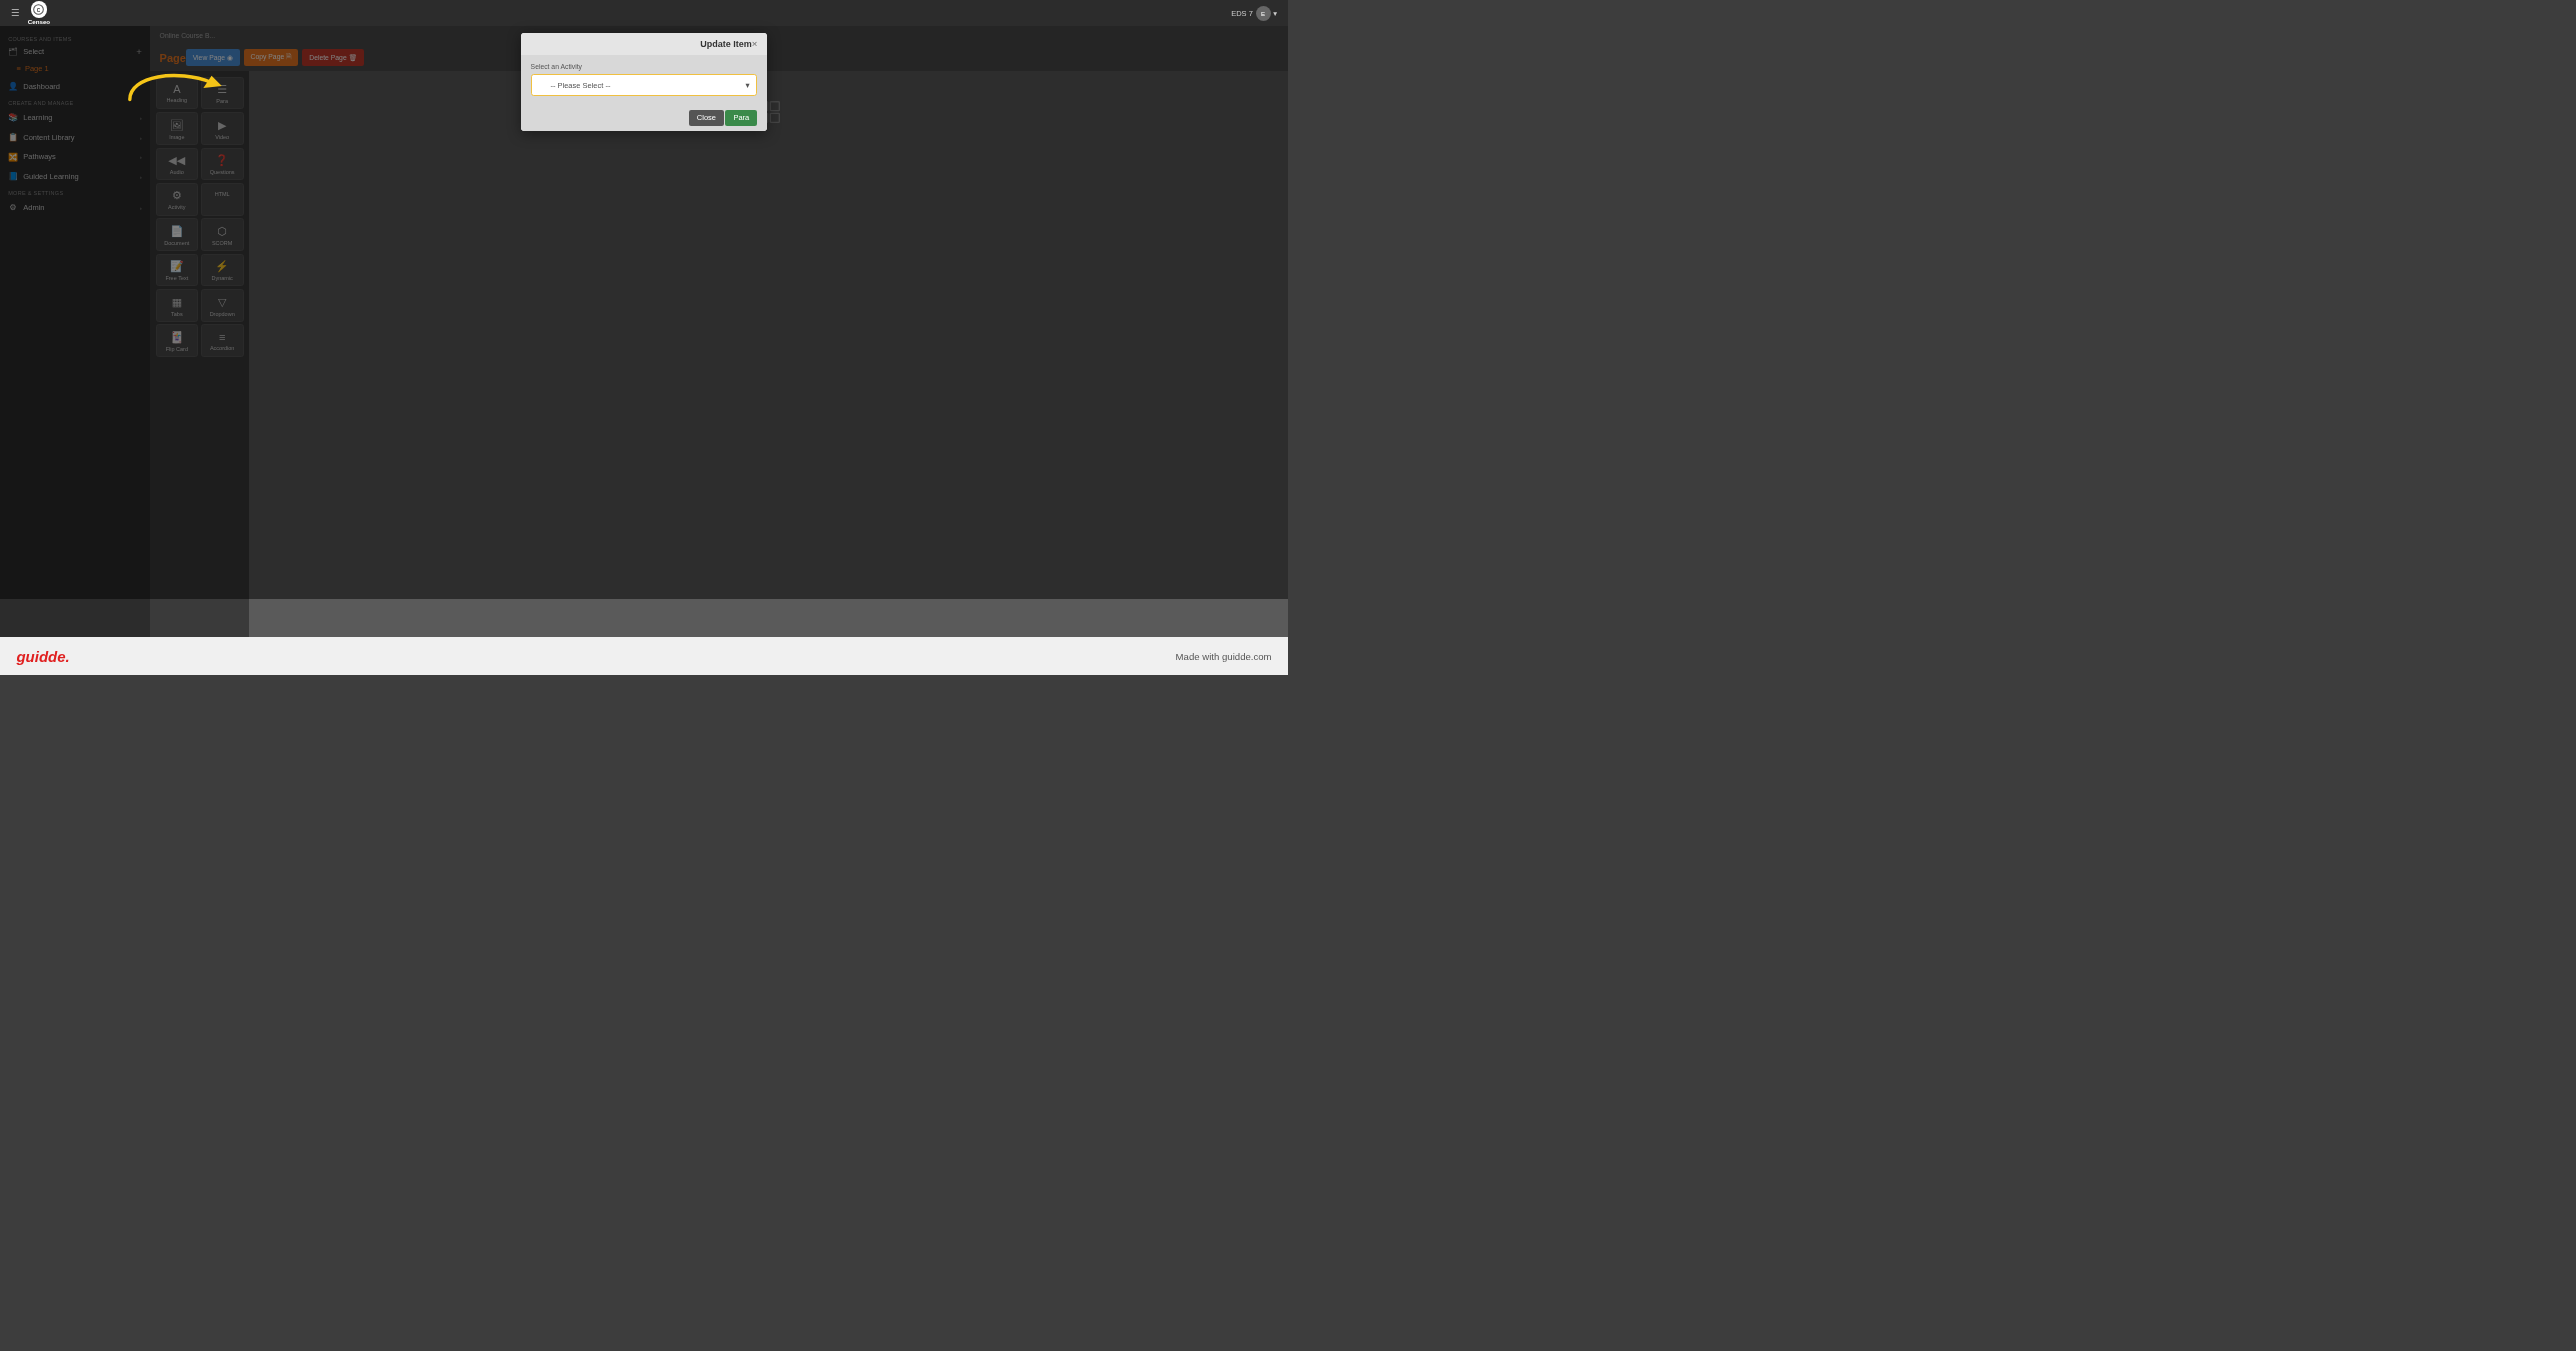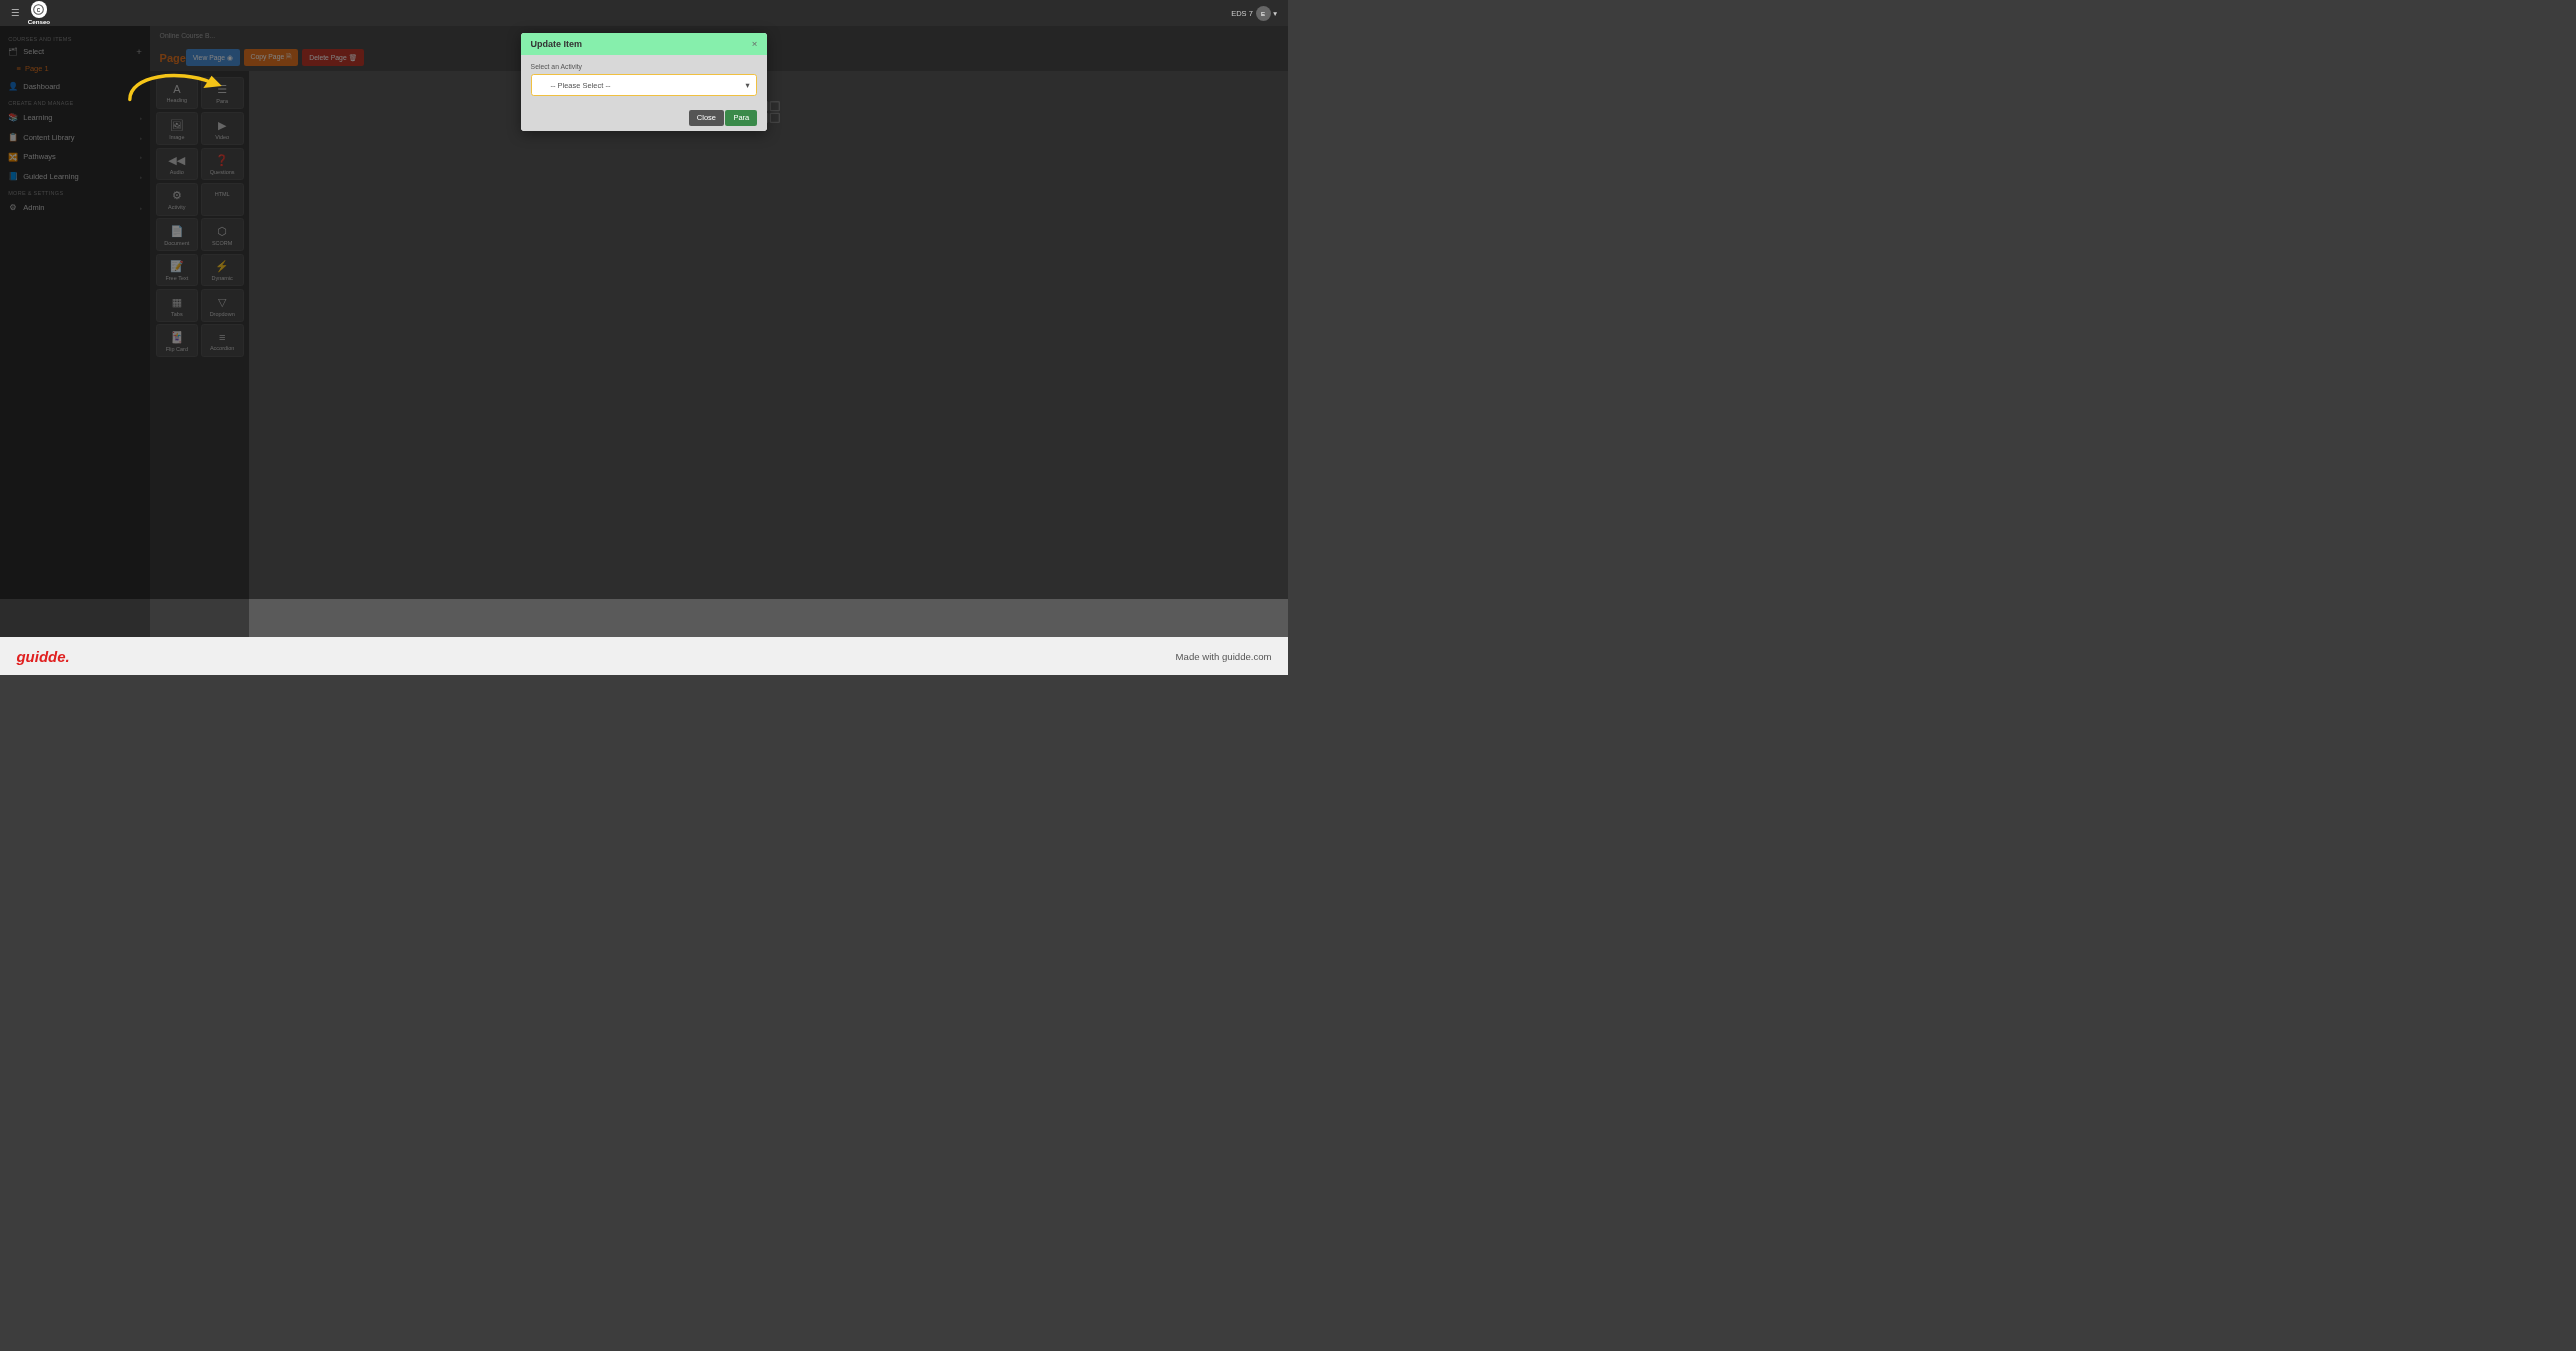--- a/index.html
+++ b/index.html
@@ -176,24 +176,24 @@
       z-index: 100;
     }
     .modal {
       background: #fff;
       border-radius: 3.4px;
       width: 246px;
       box-shadow: 0 2.7px 13.7px rgba(0,0,0,0.4);
       overflow: hidden;
     }
     .modal-header {
-      background: #86efac;
+      background: #e5e5e5;
       padding: 5.5px 9.6px;
       display: flex;
-      justify-content: space-between;
+      justify-content: flex-end;
       align-items: center;
     }
     .modal-title { font-size: 9px; font-weight: 600; color: #333; }
     .modal-close { color: #666; cursor: pointer; font-size: 9.6px; background: none; border: none; }
     .modal-body { padding: 8.2px 9.6px; background: #d8d8d8; }
     .modal-select-label { font-size: 6.8px; color: #555; margin-bottom: 4.1px; }
     .modal-select-wrapper {
       position: relative;
       border: 1.4px solid #f0c040;
       border-radius: 2.7px;

